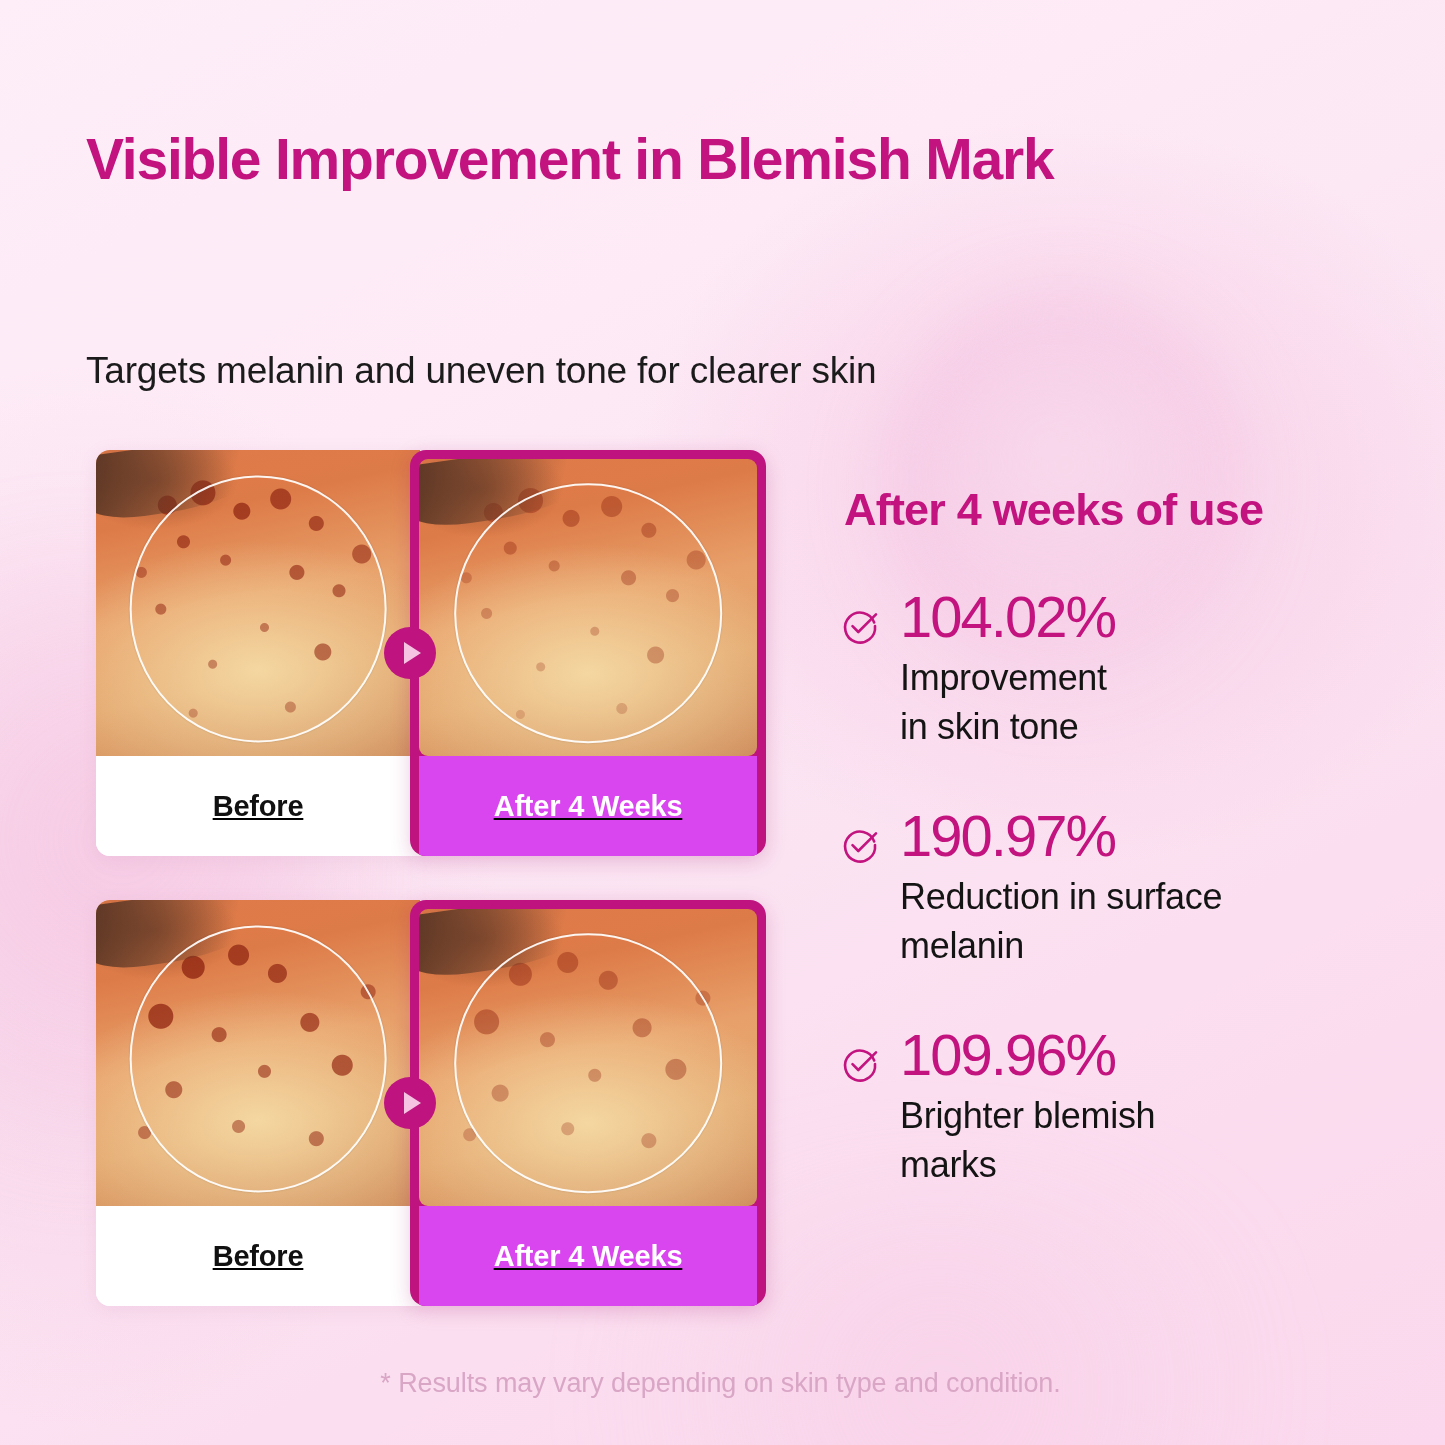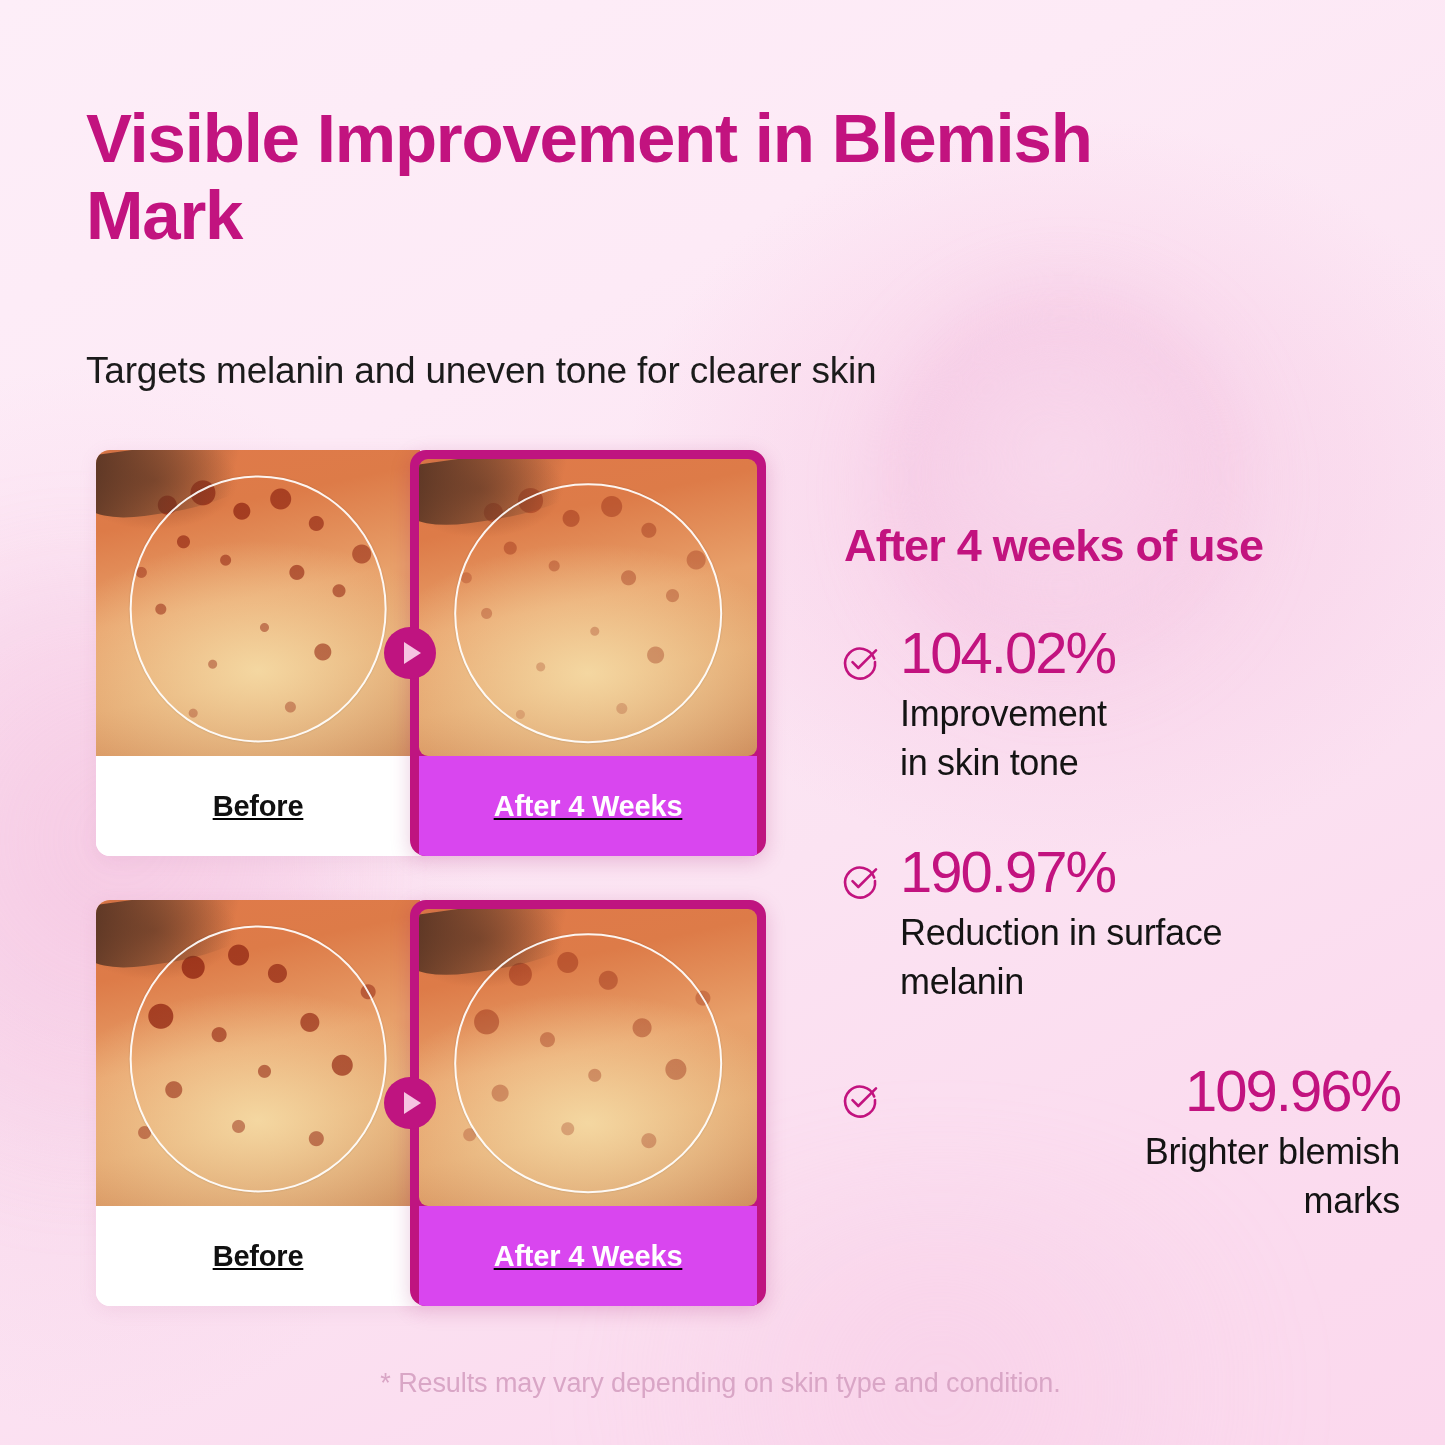--- a/index.html
+++ b/index.html
@@ -29,22 +29,22 @@
     left:-190px;top:560px;width:520px;height:620px;filter:blur(46px);
     background:radial-gradient(circle at 60% 45%, rgba(243,188,220,.45) 0%, rgba(243,188,220,.20) 52%, rgba(243,188,220,0) 80%);
   }
   .blob-bottom{
     left:560px;top:1180px;width:760px;height:420px;filter:blur(50px);
     background:radial-gradient(circle at 50% 50%, rgba(246,200,227,.42) 0%, rgba(246,200,227,0) 75%);
   }
 
   
   .headline{
-    position:absolute;left:86px;top:100px;width:1080px;
-    font-size:69px;line-height:1.12;font-weight:700;letter-spacing:-1.2px;
+    position:absolute;left:86px;top:128px;width:1080px;
+    font-size:57px;line-height:1.12;font-weight:700;letter-spacing:-1.2px;
     color:#c2137f;
   }
   .subhead{
     position:absolute;left:86px;top:348px;width:1140px;
     font-size:37px;line-height:1.25;font-weight:400;color:#1b1b1b;
     letter-spacing:-.2px;
   }
 
   
   .compare{position:absolute;left:96px;width:670px;height:406px;}
@@ -140,27 +140,27 @@
     display:flex;align-items:center;justify-content:center;z-index:5;
   }
   .playbtn .tri{
     width:0;height:0;margin-left:5px;
     border-left:17px solid #f6c4e2;
     border-top:11px solid transparent;
     border-bottom:11px solid transparent;
   }
 
   
-  .stats{position:absolute;left:840px;top:520px;width:560px;}
+  .stats{position:absolute;left:840px;top:484px;width:560px;}
   .stats-title{
     font-size:45px;font-weight:700;color:#c2137f;letter-spacing:-.8px;
     margin:0 0 52px 4px;white-space:nowrap;
   }
   .stat{display:flex;align-items:flex-start;margin-bottom:56px;}
-  .stat:last-child{margin-bottom:0;text-align:right;}
+  .stat:last-child{margin-bottom:0;}
   .check{flex:0 0 auto;width:40px;height:40px;margin:18px 20px 0 0;}
   .stat-body{flex:1 1 auto;}
   .stat-value{
     font-size:58px;font-weight:400;color:#c2137f;line-height:1.0;
     letter-spacing:-2px;margin-bottom:8px;
   }
   .stat-label{
     font-size:36px;font-weight:400;color:#141414;line-height:1.35;
     letter-spacing:-.3px;
   }

